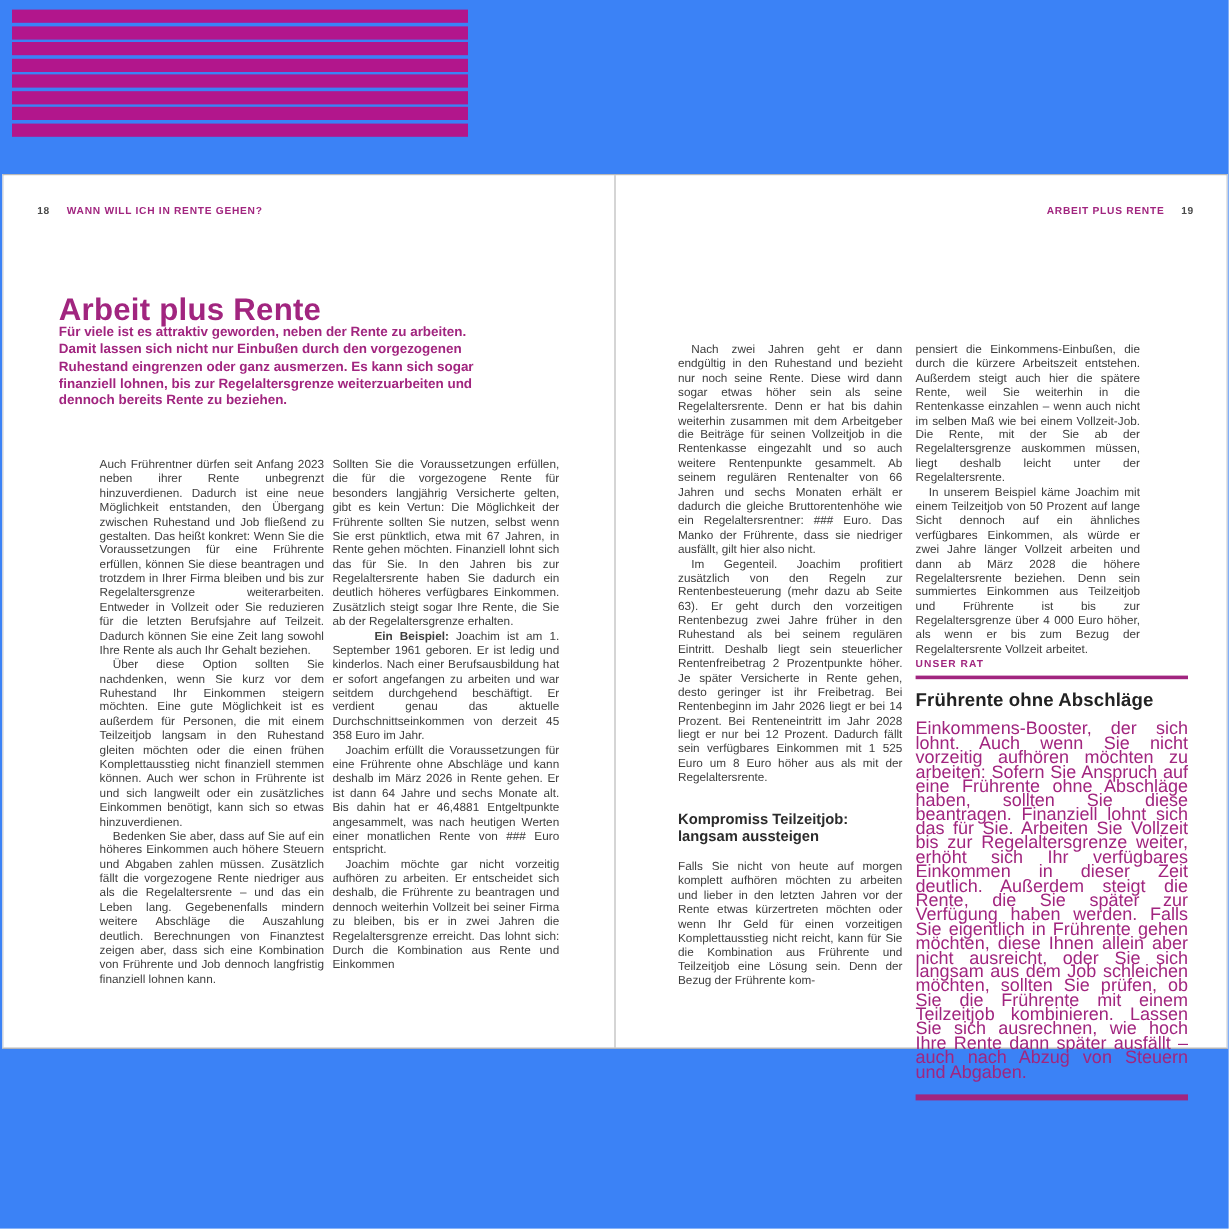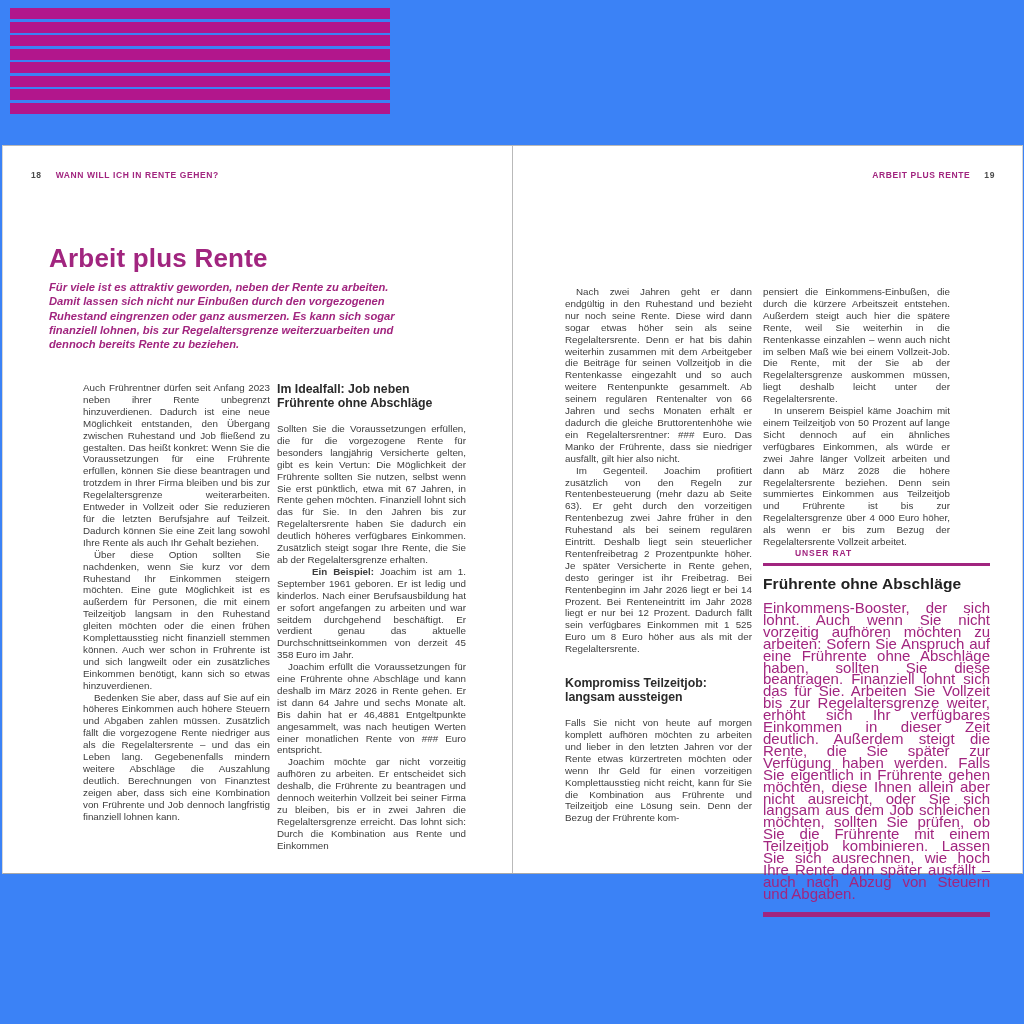--- a/index.html
+++ b/index.html
@@ -46,24 +46,23 @@
   .runhead-right .pagenum { margin-left: 14px; }
 
   .article-title {
     position: absolute; left: 46px; top: 80px;
     font-size: 26px; font-weight: bold;
     color: var(--magenta, #a1257f);
     letter-spacing: 0.2px;
   }
 
   .intro {
-    position: absolute; left: 46px; top: 134px; width: 352px;
+    position: absolute; left: 46px; top: 124px; width: 352px;
     font-size: 11.2px; font-weight: bold; line-height: 14.3px;
     color: var(--magenta, #a1257f);
-    font-style: italic;
   }
 
   .col {
     position: absolute;
     font-size: 9.8px; line-height: 11.9px;
     color: var(--body, #3d3d3d);
     text-align: justify;
   }
   .col p { margin: 0; }
   .col p.indent { text-indent: 11px; }
@@ -81,21 +80,20 @@
   .subhead.mid { margin-top: 21px; }
   .bold-lead { font-weight: bold; padding-left: 35px; }
 
   
   .advice-box {
     position: absolute; left: 760px; top: 402px; width: 227px;
   }
   .advice-kicker {
     font-size: 8.5px; font-weight: bold; letter-spacing: 0.9px;
     color: var(--magenta, #a1257f);
-    margin-left: 32px;
   }
   .advice-rule-top { height: 3px; background: var(--magenta, #a1257f); margin-top: 5px; }
   .advice-title {
     font-size: 15.5px; font-weight: bold; color: #222222;
     margin-top: 9px; letter-spacing: 0.1px;
   }
   .advice-body {
     margin-top: 9px;
     font-size: 15px; line-height: 11.9px;
     color: var(--magenta, #a1257f);
@@ -134,21 +132,20 @@
 
     <div class="intro">Für viele ist es attraktiv geworden, neben der Rente zu arbeiten. Damit lassen sich nicht nur Einbußen durch den vorgezogenen Ruhestand eingrenzen oder ganz ausmerzen. Es kann sich sogar finanziell lohnen, bis zur Regelaltersgrenze weiterzuarbeiten und dennoch bereits Rente zu beziehen.</div>
 
     <div class="col col-1">
       <p>Auch Frührentner dürfen seit Anfang 2023 neben ihrer Rente unbegrenzt hinzuverdienen. Dadurch ist eine neue Möglichkeit entstanden, den Übergang zwischen Ruhestand und Job fließend zu gestalten. Das heißt konkret: Wenn Sie die Voraussetzungen für eine Frührente erfüllen, können Sie diese beantragen und trotzdem in Ihrer Firma bleiben und bis zur Regelaltersgrenze weiterarbeiten. Entweder in Vollzeit oder Sie reduzieren für die letzten Berufsjahre auf Teilzeit. Dadurch können Sie eine Zeit lang sowohl Ihre Rente als auch Ihr Gehalt beziehen.</p>
       <p class="indent">Über diese Option sollten Sie nachdenken, wenn Sie kurz vor dem Ruhestand Ihr Einkommen steigern möchten. Eine gute Möglichkeit ist es außerdem für Personen, die mit einem Teilzeitjob langsam in den Ruhestand gleiten möchten oder die einen frühen Komplettausstieg nicht finanziell stemmen können. Auch wer schon in Frührente ist und sich langweilt oder ein zusätzliches Einkommen benötigt, kann sich so etwas hinzuverdienen.</p>
       <p class="indent">Bedenken Sie aber, dass auf Sie auf ein höheres Einkommen auch höhere Steuern und Abgaben zahlen müssen. Zusätzlich fällt die vorgezogene Rente niedriger aus als die Regelaltersrente – und das ein Leben lang. Gegebenenfalls mindern weitere Abschläge die Auszahlung deutlich. Berechnungen von Finanztest zeigen aber, dass sich eine Kombination von Frührente und Job dennoch langfristig finanziell lohnen kann.</p>
     </div>
 
     <div class="col col-2">
-      <h2 class="subhead">Im Idealfall: Job neben Frührente ohne Abschläge</h2>
       <p>Sollten Sie die Voraussetzungen erfüllen, die für die vorgezogene Rente für besonders langjährig Versicherte gelten, gibt es kein Vertun: Die Möglichkeit der Frührente sollten Sie nutzen, selbst wenn Sie erst pünktlich, etwa mit 67 Jahren, in Rente gehen möchten. Finanziell lohnt sich das für Sie. In den Jahren bis zur Regelaltersrente haben Sie dadurch ein deutlich höheres verfügbares Einkommen. Zusätzlich steigt sogar Ihre Rente, die Sie ab der Regelaltersgrenze erhalten.</p>
       <p>
         <span class="bold-lead">Ein Beispiel:</span>
         <span>Joachim ist am 1. September 1961 geboren. Er ist ledig und kinderlos. Nach einer Berufsausbildung hat er sofort angefangen zu arbeiten und war seitdem durchgehend beschäftigt. Er verdient genau das aktuelle Durchschnittseinkommen von derzeit 45 358 Euro im Jahr.</span>
       </p>
       <p class="indent">Joachim erfüllt die Voraussetzungen für eine Frührente ohne Abschläge und kann deshalb im März 2026 in Rente gehen. Er ist dann 64 Jahre und sechs Monate alt. Bis dahin hat er 46,4881 Entgeltpunkte angesammelt, was nach heutigen Werten einer monatlichen Rente von ### Euro entspricht.</p>
       <p class="indent">Joachim möchte gar nicht vorzeitig aufhören zu arbeiten. Er entscheidet sich deshalb, die Frührente zu beantragen und dennoch weiterhin Vollzeit bei seiner Firma zu bleiben, bis er in zwei Jahren die Regelaltersgrenze erreicht. Das lohnt sich: Durch die Kombination aus Rente und Einkommen</p>
     </div>
 
     <div class="col col-3">

